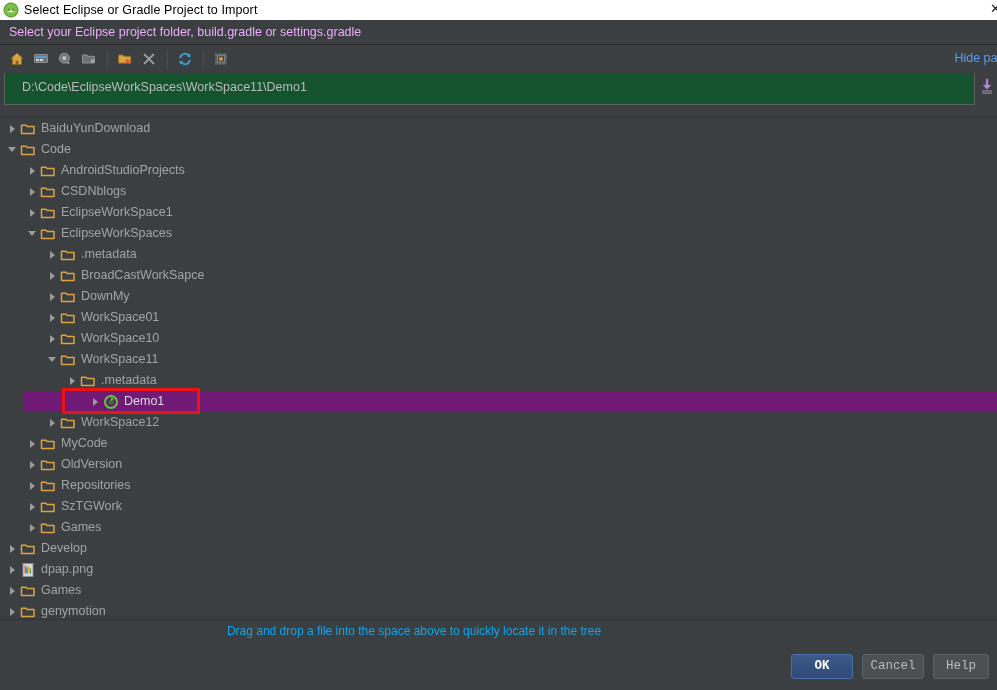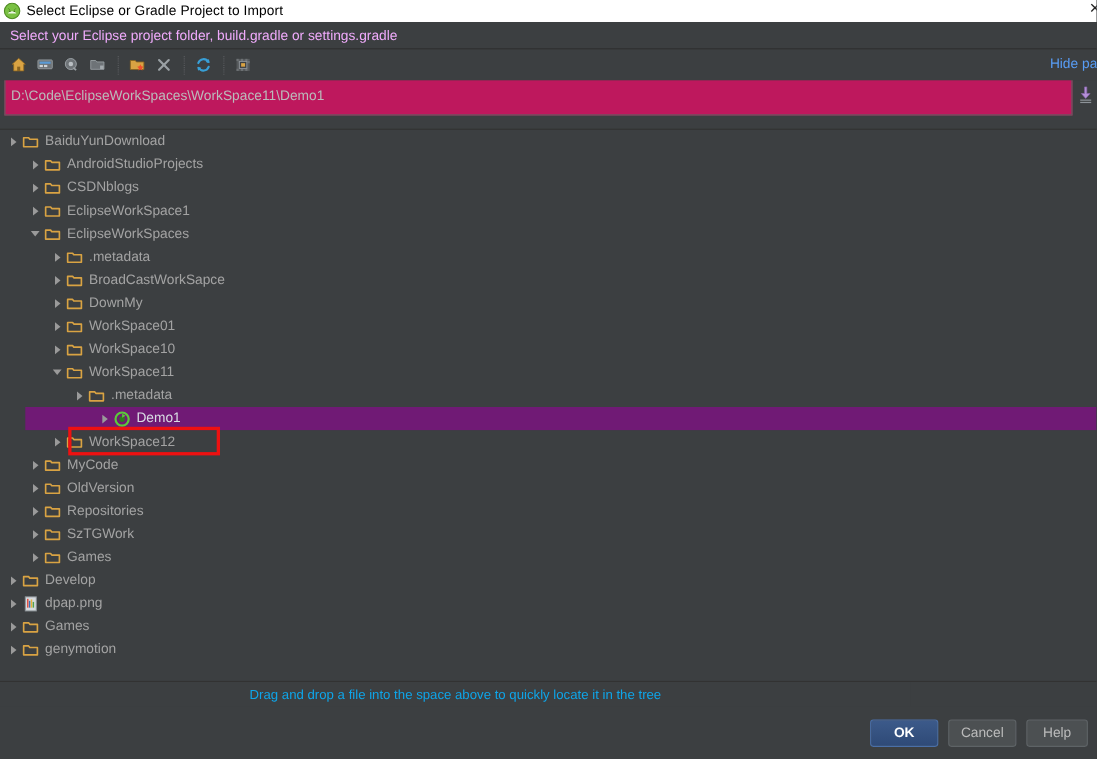--- a/index.html
+++ b/index.html
@@ -110,26 +110,26 @@
     height: 27px;
     display: flex;
     align-items: center;
     padding: 0 0 0 4px;
     box-sizing: border-box;
     background: #3c3f41;
   }
   #path-field {
     flex: 1 1 auto;
     height: 37px;
-    background: #be185d;
+    background: #14532d;
     border: 1px solid #5e6060;
     box-sizing: border-box;
     display: flex;
     align-items: center;
-    padding-left: 5px;
+    padding-left: 17px;
     font-size: 12.5px;
     color: #bbbbbb;
     overflow: hidden;
     white-space: nowrap;
   }
   #path-drop-icon {
     width: 20px;
     height: 22px;
     margin-left: 2px;
     flex: 0 0 auto;
@@ -245,21 +245,21 @@
   }
   .dlg-btn {
     min-width: 62px;
     height: 25px;
     margin-left: 9px;
     border: 1px solid #5e6366;
     border-radius: 3px;
     background: #4c5052;
     color: #bbbbbb;
     font-size: 12.5px;
-    font-family: Liberation Sans, sans-serif;
+    font-family: Liberation Mono, monospace;
     display: flex;
     align-items: center;
     justify-content: center;
     cursor: default;
     box-sizing: border-box;
     padding: 0 0;
   }
   .dlg-btn.default {
     background: linear-gradient(#3c5a8a, #2f4a77);
     border: 1px solid #4a6fa8;
@@ -397,20 +397,32 @@
         <span class="caret-right"></span>
       </span>
       <span class="icon">
         <svg width="16" height="16" viewBox="0 0 16 16">
           <path d="M1.5 4.2 L6 4.2 L7.1 5.6 L14 5.6 L14 12.4 L1.5 12.4 Z" fill="none" stroke="#d9a343" stroke-width="1.5" stroke-linejoin="round"></path>
         </svg>
       </span>
       <span class="label">BaiduYunDownload</span>
     </div>
     <div class="tree-row">
+      <span style="width: 4px; flex: 0 0 auto;"></span>
+      <span class="arrow">
+        <span class="caret-down"></span>
+      </span>
+      <span class="icon">
+        <svg width="16" height="16" viewBox="0 0 16 16">
+          <path d="M1.5 4.2 L6 4.2 L7.1 5.6 L14 5.6 L14 12.4 L1.5 12.4 Z" fill="none" stroke="#d9a343" stroke-width="1.5" stroke-linejoin="round"></path>
+        </svg>
+      </span>
+      <span class="label">Code</span>
+    </div>
+    <div class="tree-row">
       <span style="width: 24px; flex: 0 0 auto;"></span>
       <span class="arrow">
         <span class="caret-right"></span>
       </span>
       <span class="icon">
         <svg width="16" height="16" viewBox="0 0 16 16">
           <path d="M1.5 4.2 L6 4.2 L7.1 5.6 L14 5.6 L14 12.4 L1.5 12.4 Z" fill="none" stroke="#d9a343" stroke-width="1.5" stroke-linejoin="round"></path>
         </svg>
       </span>
       <span class="label">AndroidStudioProjects</span>

